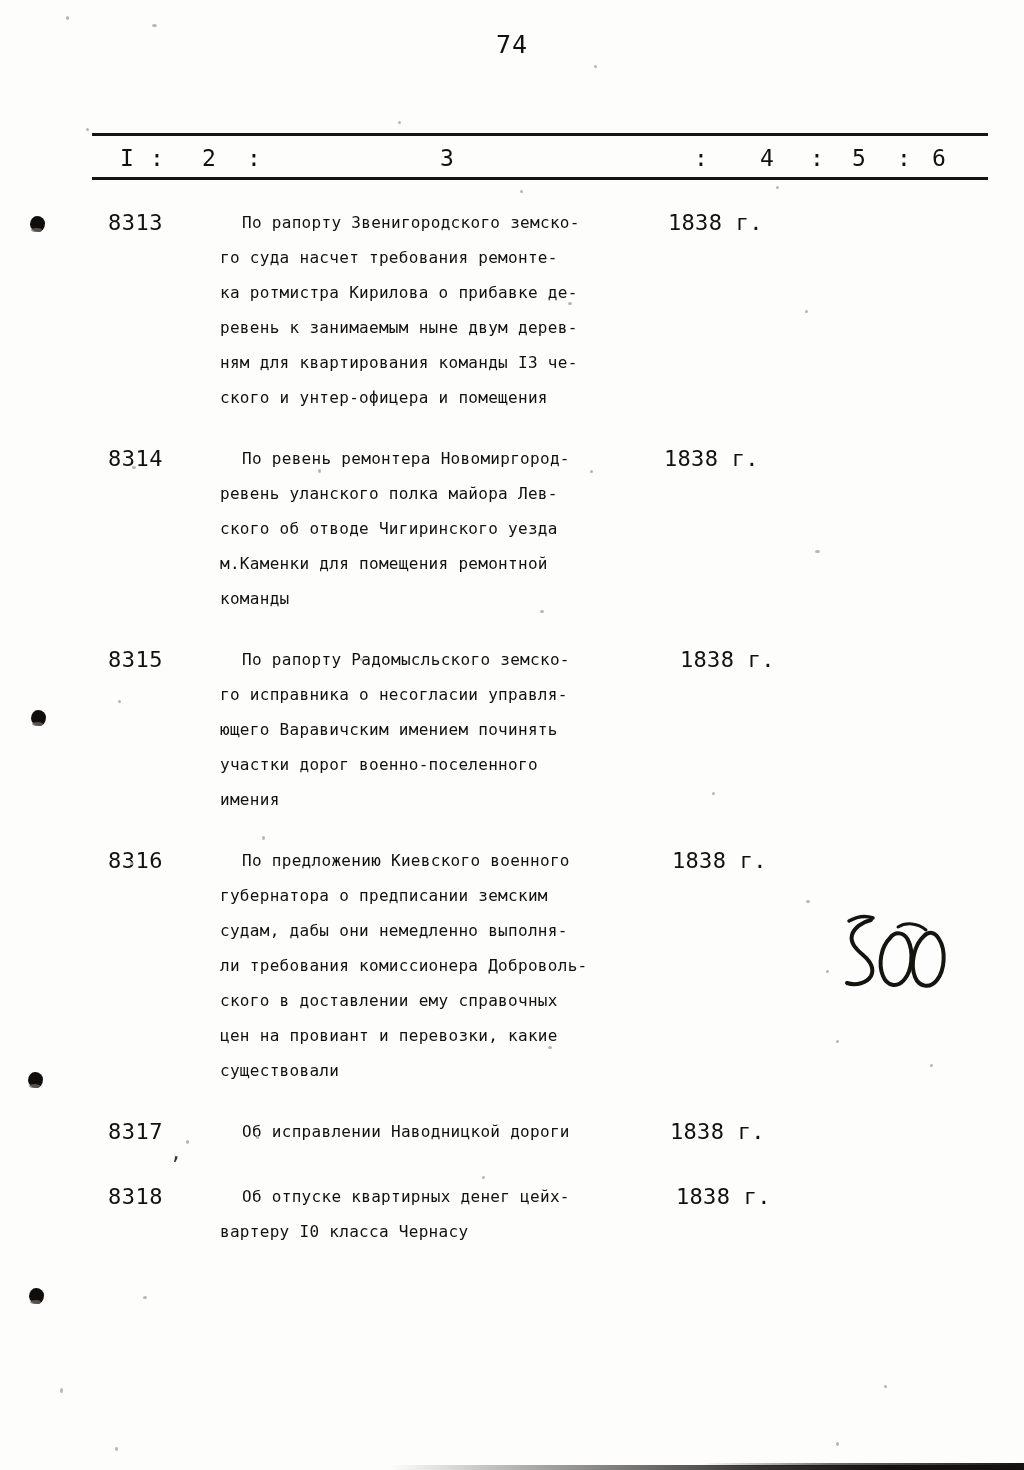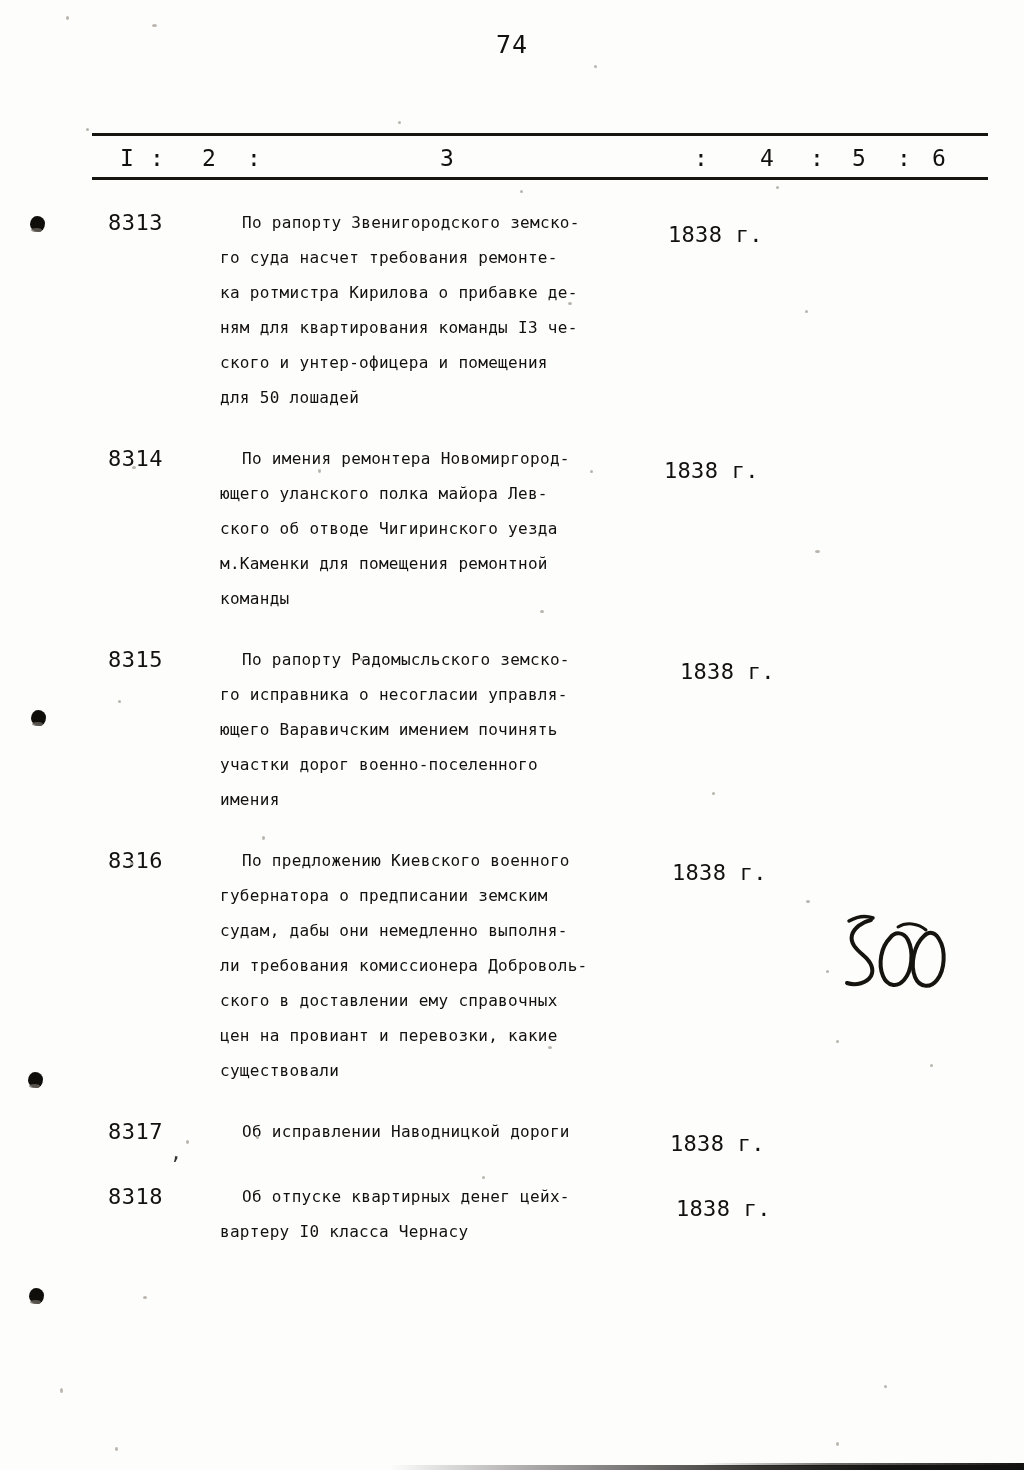--- a/index.html
+++ b/index.html
@@ -103,21 +103,21 @@
   }
   .line {
     font-size: 16px;
     line-height: 35px;
     letter-spacing: 0.3px;
     white-space: pre;
   }
   .line.indent { text-indent: 22px; }
   .entry-date {
     position: absolute;
-    top: 12px;
+    top: 0;
     left: 0;
     font-size: 22px;
     line-height: 35px;
     letter-spacing: 0.3px;
     white-space: pre;
   }
   .date-a { left: 448px; }
   .date-b { left: 444px; }
   .date-c { left: 460px; }
   .date-d { left: 452px; }
@@ -205,34 +205,34 @@
 
   <div class="entries">
 
     <div class="entry">
       <div class="entry-row">
         <div class="entry-no">8313</div>
         <div class="entry-body">
           <div class="line indent">По рапорту Звенигородского земско-</div>
           <div class="line">го суда насчет требования ремонте-</div>
           <div class="line">ка ротмистра Кирилова о прибавке де-</div>
+          <div class="line">ревень к занимаемым ныне двум дерев-</div>
           <div class="line">ням для квартирования команды I3 че-</div>
           <div class="line">ского и унтер-офицера и помещения</div>
-          <div class="line">для 50 лошадей</div>
           <div class="entry-date date-a">1838 г.</div>
         </div>
       </div>
     </div>
 
     <div class="entry">
       <div class="entry-row">
         <div class="entry-no">8314</div>
         <div class="entry-body">
-          <div class="line indent">По имения ремонтера Новомиргород-</div>
-          <div class="line">ющего уланского полка майора Лев-</div>
+          <div class="line indent">По ревень ремонтера Новомиргород-</div>
+          <div class="line">ревень уланского полка майора Лев-</div>
           <div class="line">ского об отводе Чигиринского уезда</div>
           <div class="line">м.Каменки для помещения ремонтной</div>
           <div class="line">команды</div>
           <div class="entry-date date-b">1838 г.</div>
         </div>
       </div>
     </div>
 
     <div class="entry">
       <div class="entry-row">

